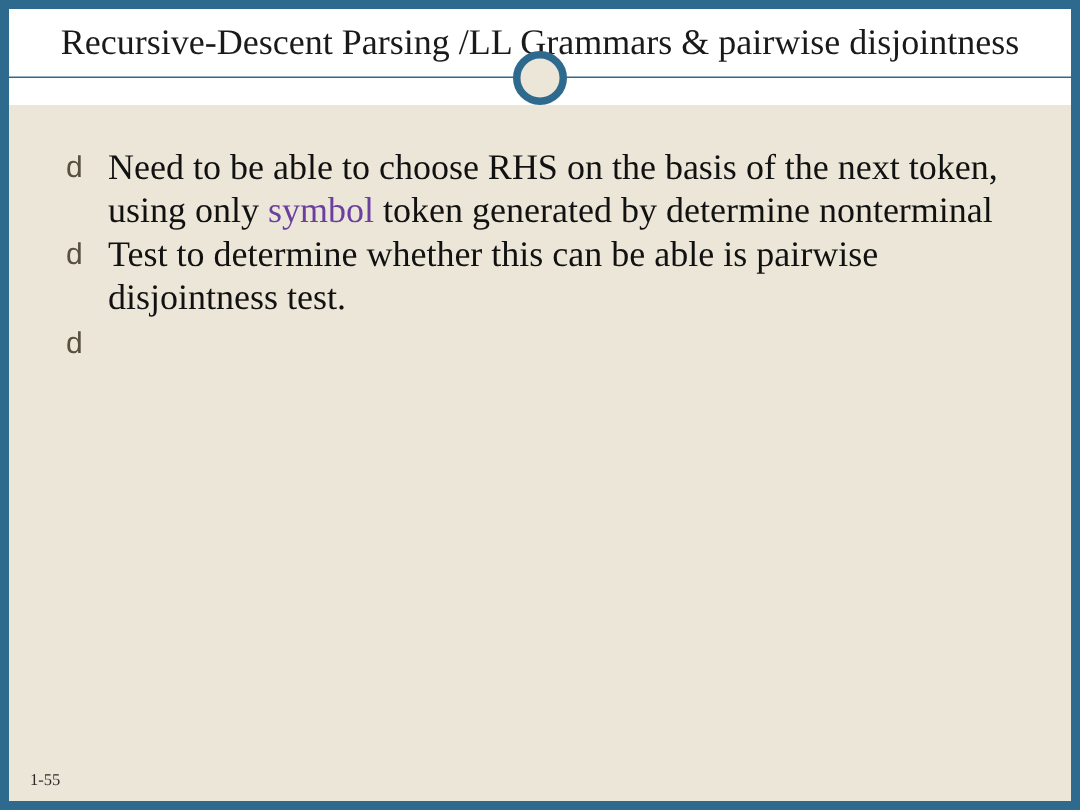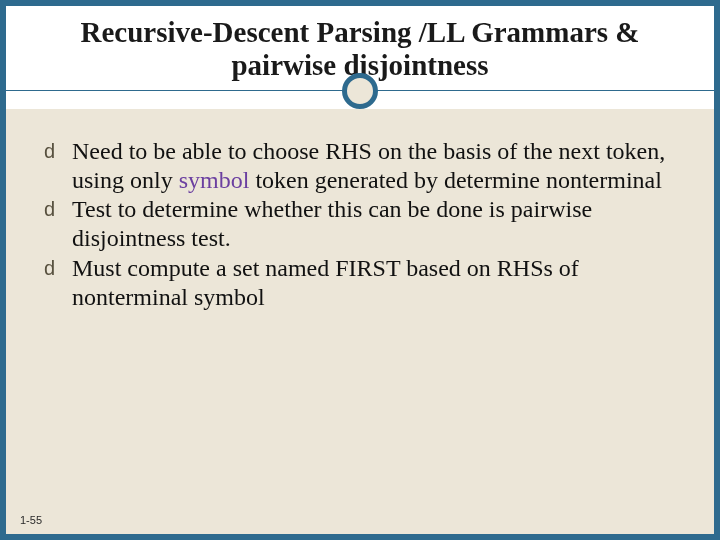--- a/index.html
+++ b/index.html
@@ -10,22 +10,22 @@
     border: 6px solid #2e6a8e;
     background: #ece6d8;
   }
   .title-wrap {
     position: relative;
     background: #ffffff;
     padding: 10px 20px 26px 20px;
     text-align: center;
   }
   .title {
-    font-size: 29px;
-    font-weight: 700;
+    font-size: 24px;
+    font-weight: 400;
     color: #1a1a1a;
     line-height: 1.15;
   }
   .title-rule {
     position: absolute;
     left: 0; right: 0;
     bottom: 18px;
     height: 0;
     border-top: 1.5px solid #2e6a8e;
   }
@@ -58,21 +58,21 @@
     top: 2px;
     font-size: 20px;
     color: #57503e;
     font-family: 'Segoe UI Symbol', Arial, sans-serif;
   }
   .accent { color: #6b3fa0; }
   .pagenum {
     position: absolute;
     left: 14px;
     bottom: 8px;
-    font-family: Liberation Sans, sans-serif;
+    font-family: Liberation Serif, serif;
     font-size: 11px;
     color: #2a2a2a;
   }
 </style>
 </head>
 <body>
 
 <div class="slide">
 
   <div class="title-wrap">
@@ -83,24 +83,24 @@
 
   <div class="body">
 
     <div class="bullet">
       <span class="glyph">d</span>
       <span>Need to be able to choose RHS on the basis of the next token, using only </span><span class="accent">symbol</span><span> token generated by determine nonterminal</span>
     </div>
 
     <div class="bullet">
       <span class="glyph">d</span>
-      <span>Test to determine whether this can be done is pairwise disjointness test.</span><span class="accent"></span><span></span>
+      <span>Test to determine whether this can be able is pairwise disjointness test.</span><span class="accent"></span><span></span>
     </div>
 
     <div class="bullet">
       <span class="glyph">d</span>
-      <span>Must compute a set named FIRST based on RHSs of nonterminal symbol</span><span class="accent"></span><span></span>
+      <span class="accent"></span><span></span>
     </div>
 
   </div>
 
   <div class="pagenum">1-55</div>
 </div>
 
 </body></html>

